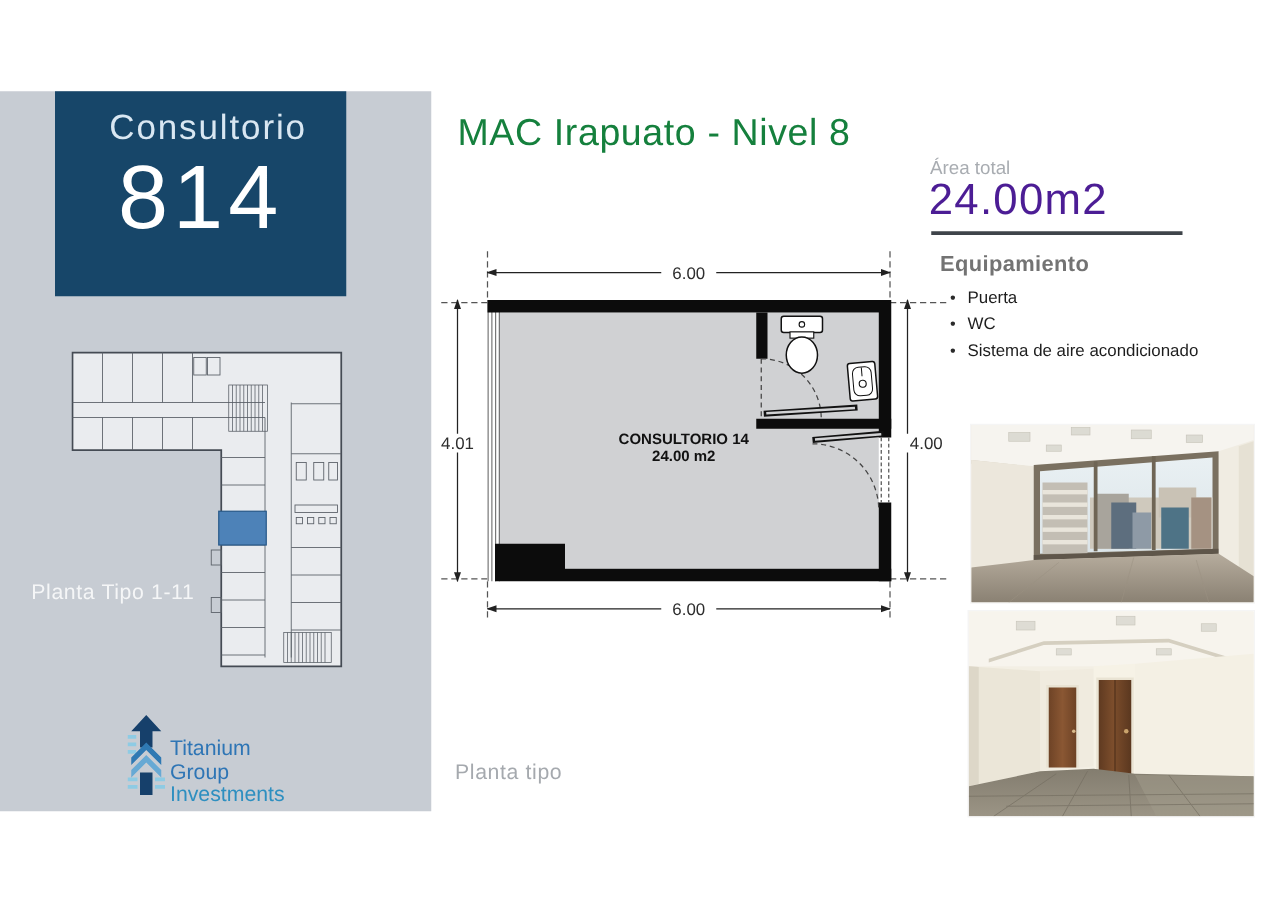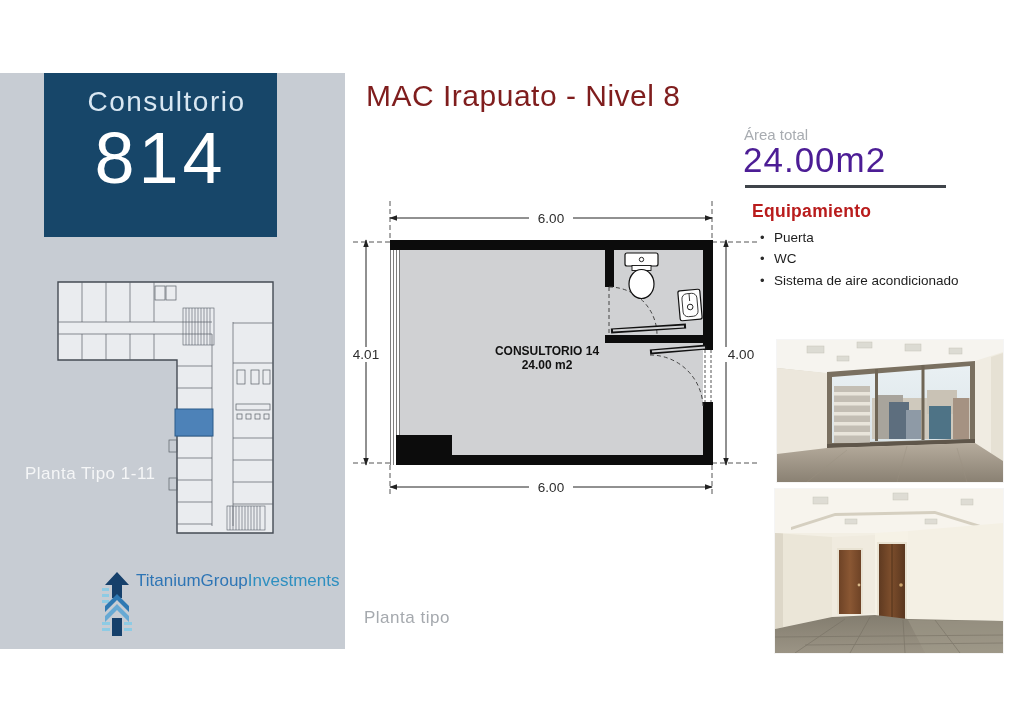--- a/index.html
+++ b/index.html
@@ -11,37 +11,37 @@
   .abs{position:absolute;}
 
   
   .sidebar{left:0;top:73px;width:345px;height:576px;background:#c7ccd3;}
   .unit-card{left:44px;top:73px;width:233px;height:164px;background:#174669;text-align:center;}
   .unit-label{display:block;margin-top:13px;font-size:28px;letter-spacing:1.5px;color:#d9e7f2;font-weight:400;padding-left:12px;}
   .unit-number{display:block;margin-top:1px;font-size:72px;line-height:78px;letter-spacing:4px;color:#ffffff;font-weight:400;}
   .mini-plan{left:57px;top:278px;}
   .planta-tipo-caption{left:25px;top:464px;font-size:17px;letter-spacing:.5px;color:rgba(255,255,255,.82);}
   .logo{left:102px;top:572px;display:flex;align-items:flex-start;}
-  .logo-text{margin-left:4px;display:flex;flex-direction:row;}
+  .logo-text{margin-left:4px;display:flex;flex-direction:column;margin-top:18px;}
   .logo-line{font-size:17px;line-height:18.5px;font-weight:400;}
   .logo-line.l1,.logo-line.l2{color:#2e75b5;}
   .logo-line.l3{color:#2e8fc0;}
 
   
-  .main-title{left:366px;top:79px;font-size:30px;letter-spacing:.5px;color:#7f1d1d;}
+  .main-title{left:366px;top:90px;font-size:30px;letter-spacing:.5px;color:#15803d;}
 
   
   .plan-svg{left:345px;top:195px;}
   .plan-caption{left:364px;top:608px;font-size:17px;letter-spacing:.5px;color:#a5a9ae;}
 
   
   .area-label{left:744px;top:126px;font-size:15px;color:#a8acb1;}
   .area-value{left:743px;top:140px;font-size:35px;letter-spacing:1px;color:#4c1d95;}
   .divider{left:745px;top:185px;width:201px;height:3px;background:#3f444a;}
-  .equip-title{left:752px;top:201px;font-size:17.5px;font-weight:700;letter-spacing:.3px;color:#b91c1c;}
+  .equip-title{left:752px;top:201px;font-size:17.5px;font-weight:700;letter-spacing:.3px;color:#737373;}
   ul.equip{left:757px;top:227px;margin:0;padding:0;list-style:none;}
   ul.equip li{
     font-size:13.5px;color:#1d1d1d;line-height:21.3px;padding-left:17px;position:relative;
   }
   ul.equip li::before{
     content:"•";position:absolute;left:3px;top:0;color:#2b2b2b;font-size:13px;
   }
   .photo{box-shadow:0 0 0 1px rgba(0,0,0,.04);}
   .photo1{left:777px;top:340px;}
   .photo2{left:775px;top:489px;}

